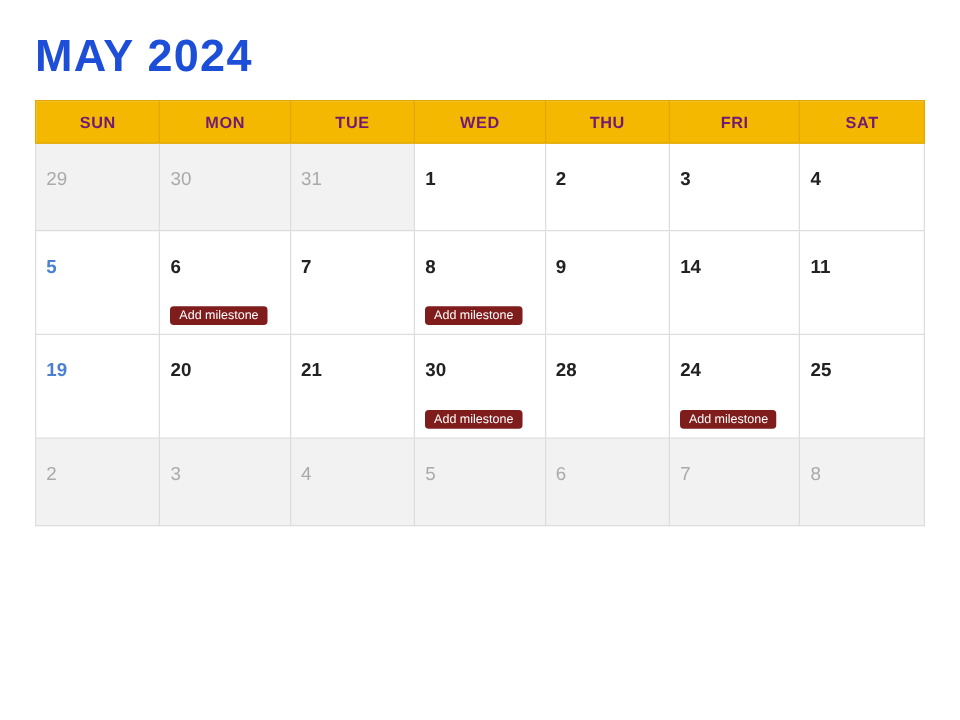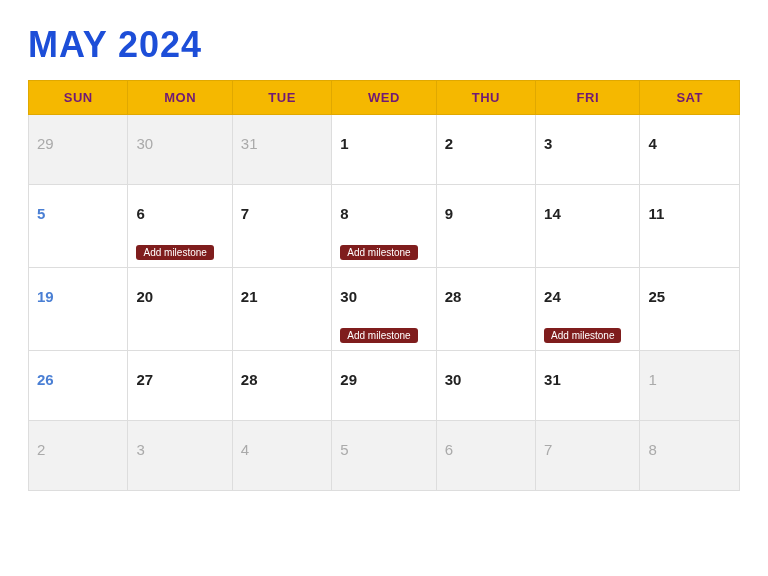--- a/index.html
+++ b/index.html
@@ -141,43 +141,20 @@
         <td><span class="day-number">30</span><span class="milestone-badge">Add milestone</span></td>
         <td>
           <span class="day-number">28</span>
         </td>
         <td><span class="day-number">24</span><span class="milestone-badge">Add milestone</span></td>
         <td>
           <span class="day-number">25</span>
         </td>
       </tr>
       <tr>
-        <td>
-          <span class="day-number sunday">26</span>
-        </td>
-        <td>
-          <span class="day-number">27</span>
-        </td>
-        <td>
-          <span class="day-number">28</span>
-        </td>
-        <td>
-          <span class="day-number">29</span>
-        </td>
-        <td>
-          <span class="day-number">30</span>
-        </td>
-        <td>
-          <span class="day-number">31</span>
-        </td>
-        <td class="out-of-month">
-          <span class="day-number out-of-month">1</span>
-        </td>
-      </tr>
-      <tr>
         <td class="out-of-month">
           <span class="day-number out-of-month">2</span>
         </td>
         <td class="out-of-month">
           <span class="day-number out-of-month">3</span>
         </td>
         <td class="out-of-month">
           <span class="day-number out-of-month">4</span>
         </td>
         <td class="out-of-month">

